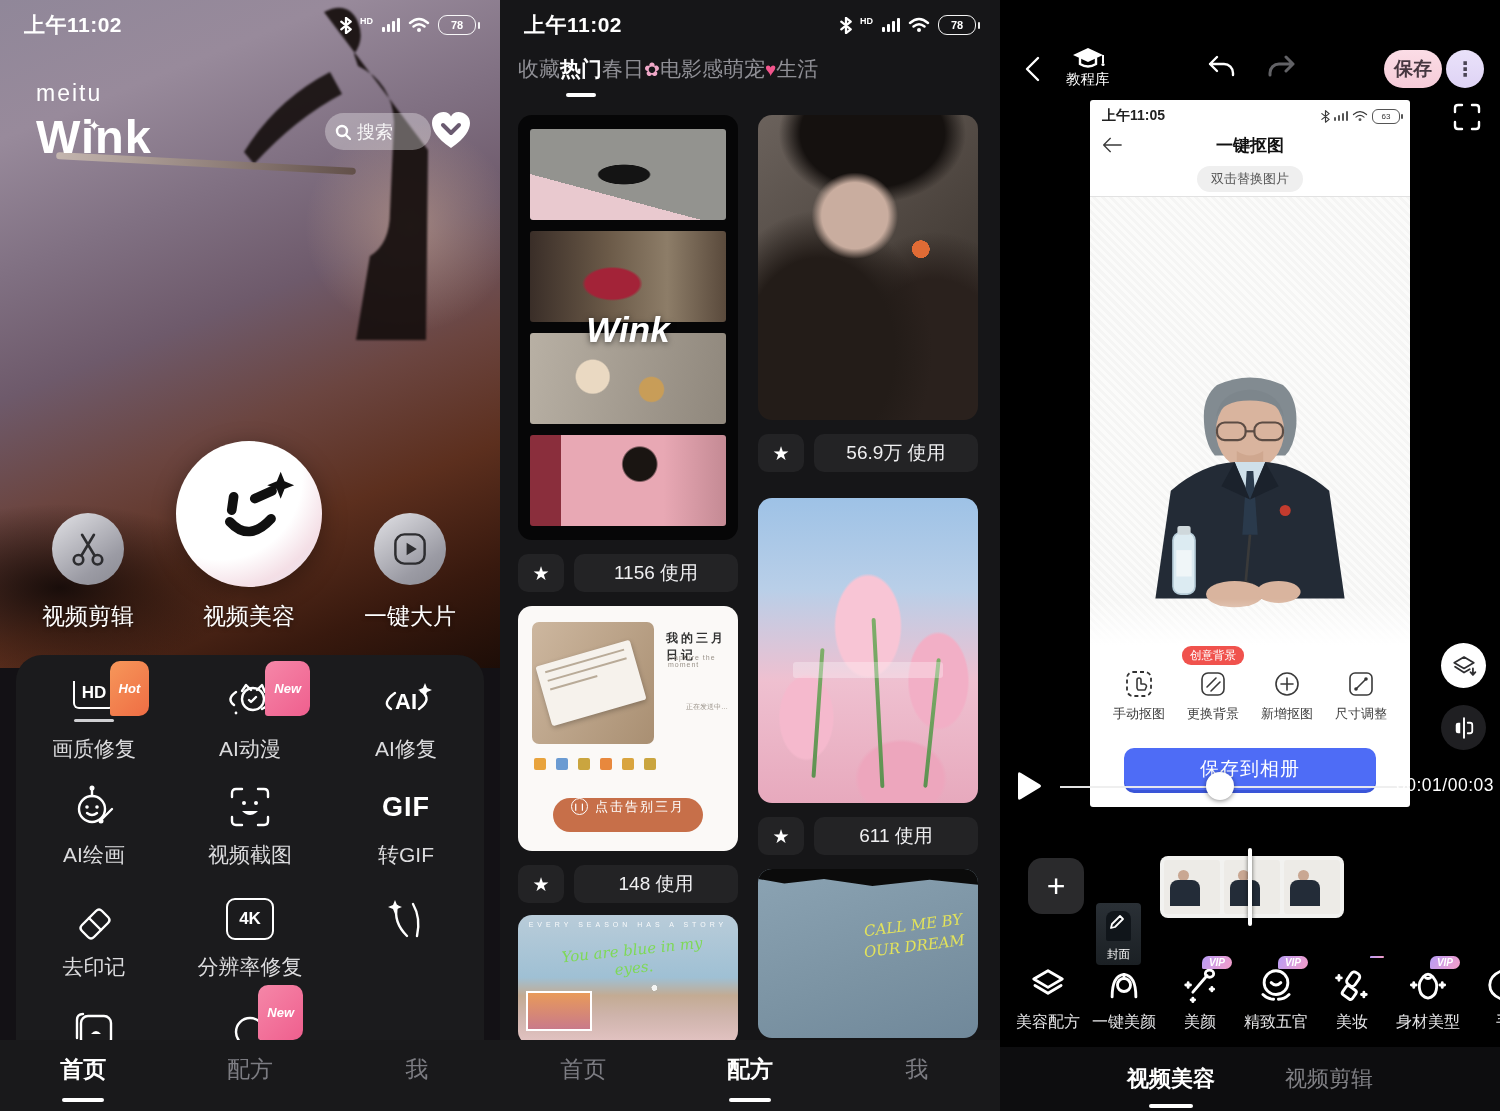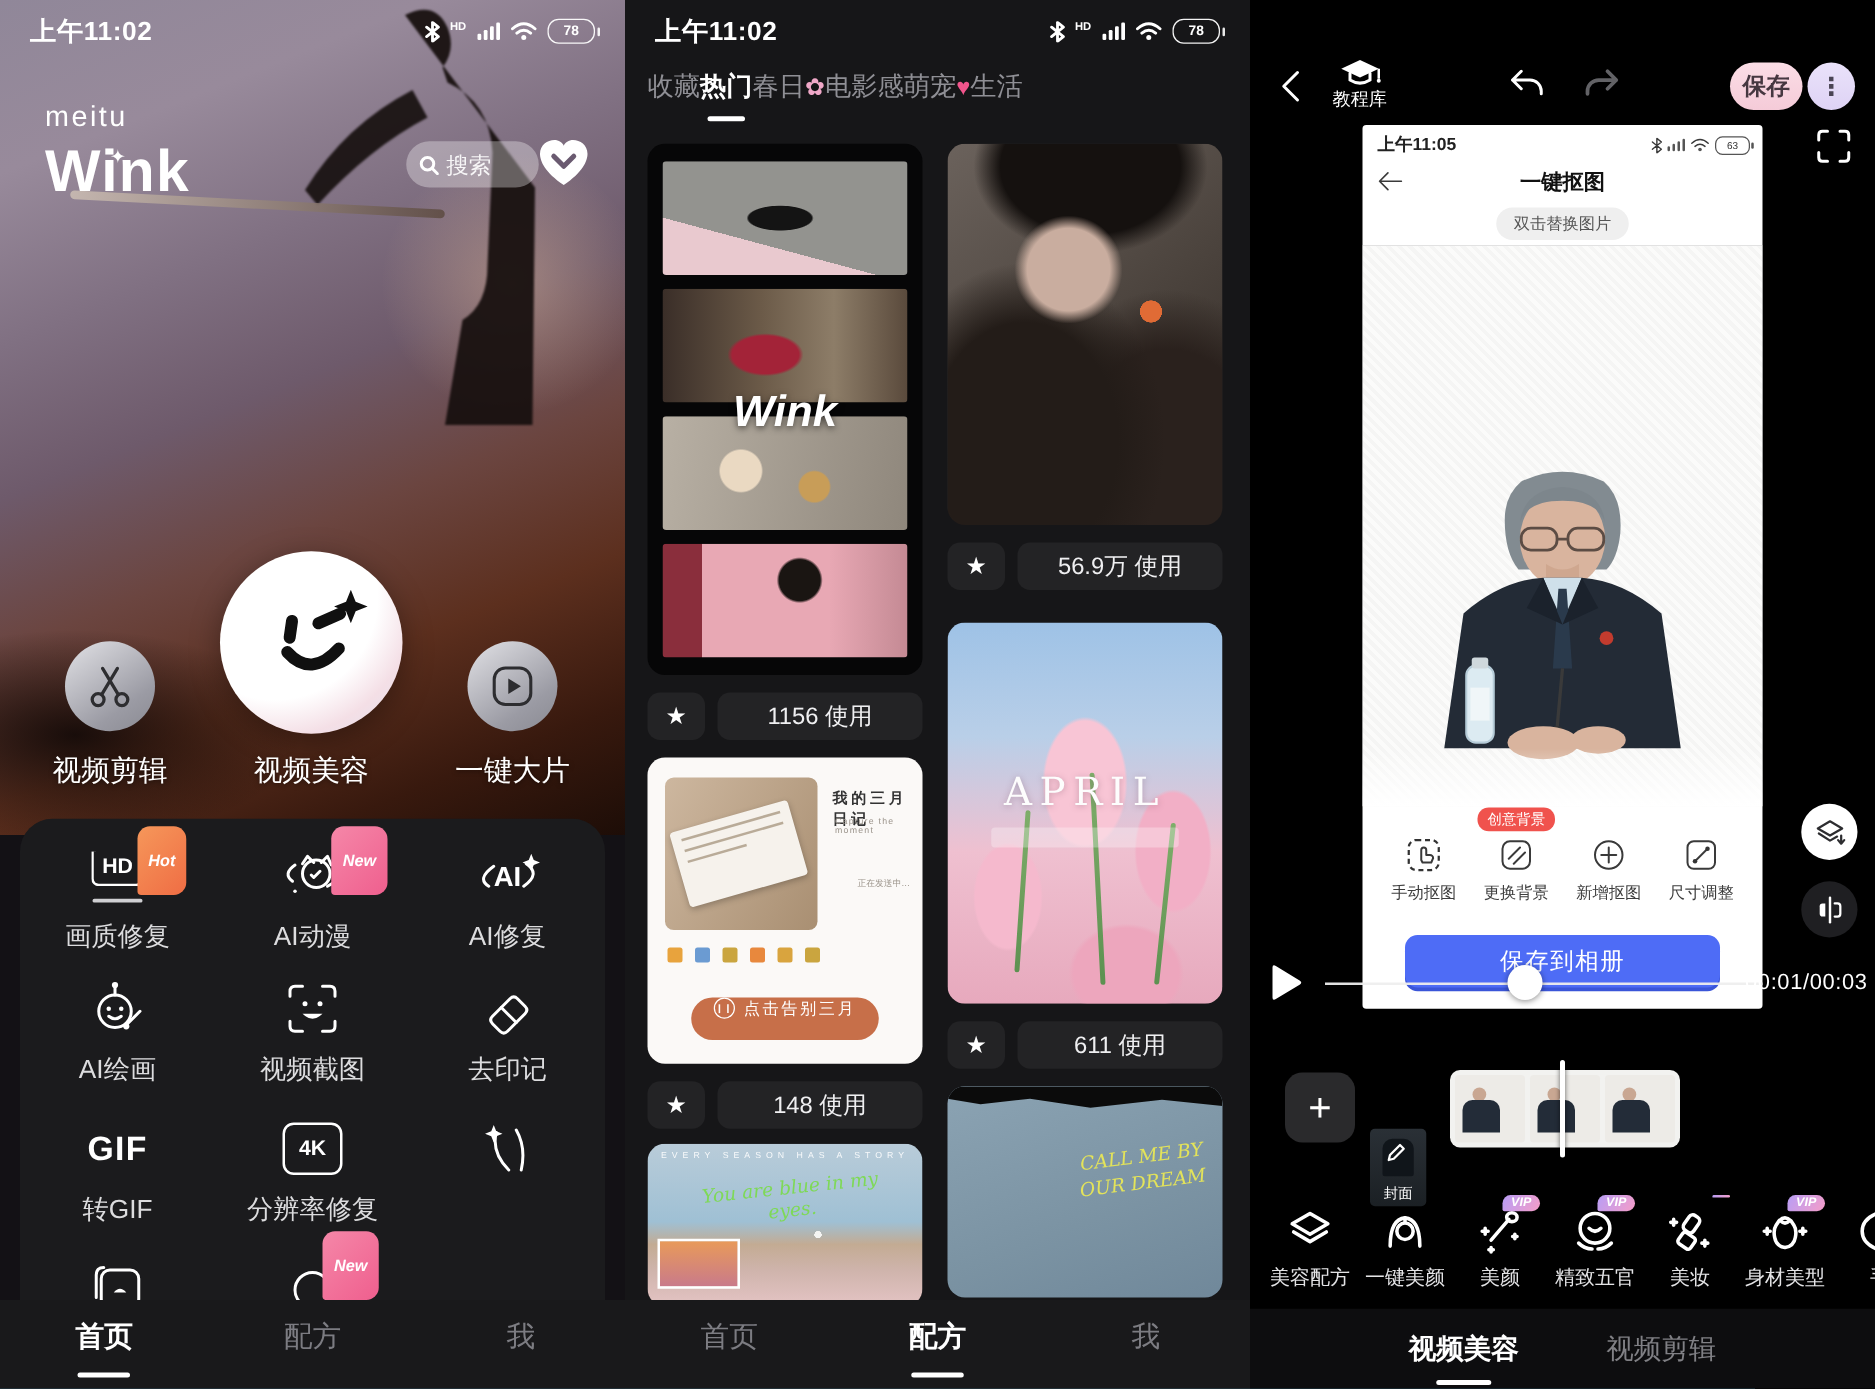--- a/index.html
+++ b/index.html
@@ -302,32 +302,32 @@
               <path class="sw" d="M6 14 V10 Q6 6 10 6 H16 M32 6 H38 Q42 6 42 10 V14 M42 34 V38 Q42 42 38 42 H32 M16 42 H10 Q6 42 6 38 V34"></path>
               <circle cx="18" cy="20" r="2" fill="#fff"></circle>
                 <circle cx="30" cy="20" r="2" fill="#fff"></circle>
               <path d="M16 28 Q24 36 32 28 Z" fill="#fff"></path>
             </svg>
             </div>
           <span class="flabel">视频截图</span>
         </div>
         <div class="fcell">
           <div class="ficon">
+              <span class="gif">GIF</span>
+            </div>
+          <span class="flabel">转GIF</span>
+        </div>
+        <div class="fcell">
+          <div class="ficon">
             <svg width="48" height="48" viewBox="0 0 48 48">
               <path class="sw" d="M12 30 L26 16 Q29 13 32 16 L38 22 Q41 25 38 28 L24 42 Q21 45 18 42 L12 36 Q9 33 12 30 Z"></path>
               <path class="sw" d="M19 23 L31 35"></path>
             </svg>
             </div>
           <span class="flabel">去印记</span>
-        </div>
-        <div class="fcell">
-          <div class="ficon">
-              <span class="gif">GIF</span>
-            </div>
-          <span class="flabel">转GIF</span>
         </div>
         <div class="fcell">
           <div class="ficon">
               <div class="boxicon" style="width:44px;height:38px;font-size:17px;">4K</div>
             </div>
           <span class="flabel">分辨率修复</span>
         </div>
 
         <div class="fcell">
           <div class="ficon">
@@ -454,21 +454,20 @@
       <div class="card girl"></div>
       <div class="usage">
         <span class="star-pill">★</span>
         <span class="use-pill">56.9万 使用</span>
       </div>
 
       <div class="card april">
         <div class="stem" style="left:58px;top:150px;height:130px;transform:rotate(4deg);"></div>
         <div class="stem" style="left:118px;top:120px;height:170px;transform:rotate(-3deg);"></div>
         <div class="stem" style="left:172px;top:160px;height:130px;transform:rotate(6deg);"></div>
-        <div class="april-title">APRIL</div>
         <div class="april-cap"></div>
       </div>
       <div class="usage">
         <span class="star-pill">★</span>
         <span class="use-pill">611 使用</span>
       </div>
 
       <div class="card dream">
         <div class="dream-film"></div>
         <div class="dream-script">CALL ME BY OUR DREAM</div>

